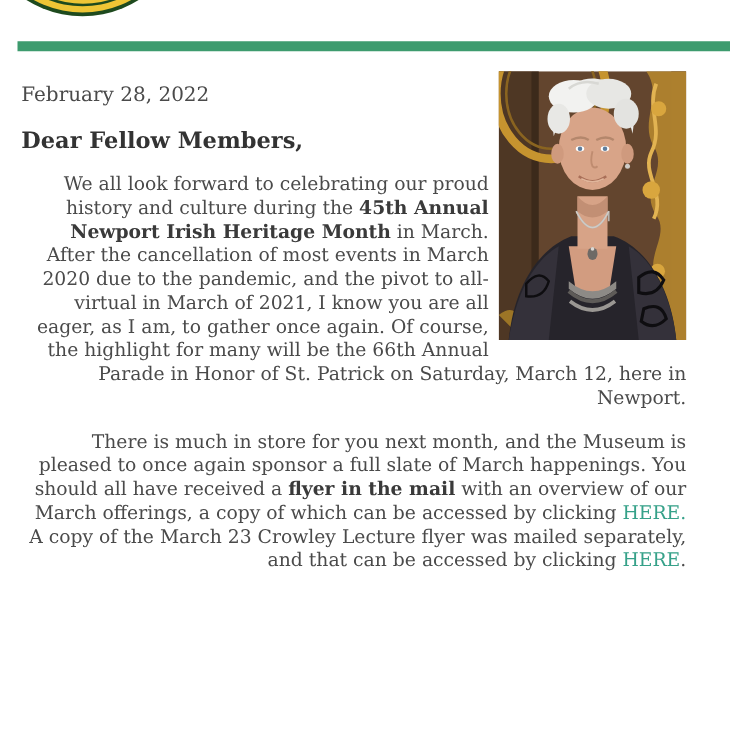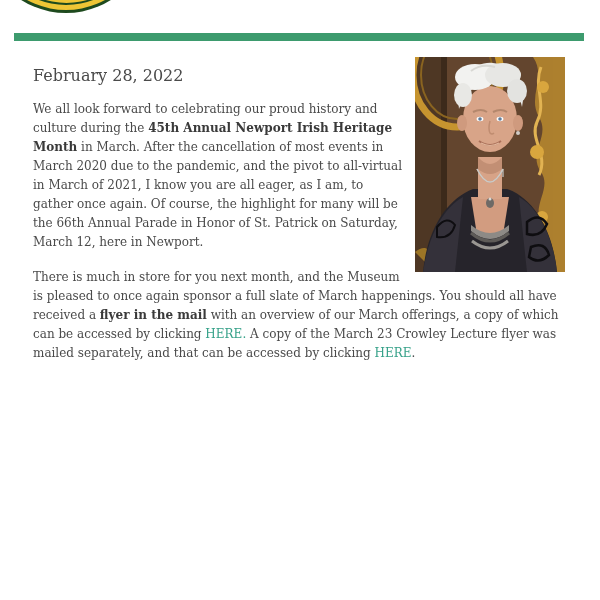--- a/index.html
+++ b/index.html
@@ -31,43 +31,44 @@
     background: #eec535;
   }
   .divider {
     position: absolute; left: 14px; top: 33px;
     width: 570px; height: 8px;
     background: #3d9b6e;
   }
 
   
   .content {
-    position: absolute; left: 16px; top: 41px;
+    position: absolute; left: 0; top: 41px;
     width: 566px;
     padding: 24px 17px 0 17px;
     color: #4a4a4a;
   }
   .photo-float {
     float: right;
     width: 150px; height: 215px;
     margin: -8px 0 14px 8px;
   }
   .photo-float svg { display: block; width: 150px; height: 215px; }
 
   .date-line {
     font-size: 16px; line-height: 22px; color: #4a4a4a;
     margin: 0 0 13px 0;
   }
   .salutation {
     font-size: 18px; line-height: 26px; font-weight: bold; color: #333333;
     margin: 0 0 12px 0;
   }
   p.body-para {
-    font-size: 12px; line-height: 19px; color: #4a4a4a;
+    font-size: 15px; line-height: 19px; color: #4a4a4a;
     margin: 0 0 16px 0;
+    text-align: right;
   }
   p.body-para b { color: #3a3a3a; }
   a.green-link {
     color: #36a189;
     cursor: pointer;
   }
 </style>
 </head>
 <body>
 
@@ -147,20 +148,21 @@
 
         <path d="M75,64 q-2,8 0,12 q2,2 4,0" fill="none" stroke="#bf8c70" stroke-width="1.5"></path>
         <path d="M64,84 q11,8 22,0" fill="none" stroke="#a96f58" stroke-width="2"></path>
         <path d="M66,86 q9,5 18,0" fill="none" stroke="#e0b59a" stroke-width="1.2"></path>
       </g>
     </svg>
   </div>
 
   <p class="date-line">February 28, 2022</p>
 
+  <p class="salutation">Dear Fellow Members,</p>
 
   <p class="body-para"><span>We all look forward to celebrating our proud history and culture during the </span><b>45th Annual Newport Irish Heritage Month</b><span> in March. After the cancellation of most events in March 2020 due to the pandemic, and the pivot to all-virtual in March of 2021, I know you are all eager, as I am, to gather once again. Of course, the highlight for many will be the 66th Annual Parade in Honor of St. Patrick on Saturday, March 12, here in Newport.</span></p>
 
   <p class="body-para"><span>There is much in store for you next month, and the Museum is pleased to once again sponsor a full slate of March happenings. You should all have received a </span><b>flyer in the mail</b><span> with an overview of our March offerings, a copy of which can be accessed by clicking </span><a class="green-link">HERE.</a><span> A copy of the March 23 Crowley Lecture flyer was mailed separately, and that can be accessed by clicking </span><a class="green-link">HERE</a><span>.</span></p>
 
 
 
 </div>
 
 </body></html>

